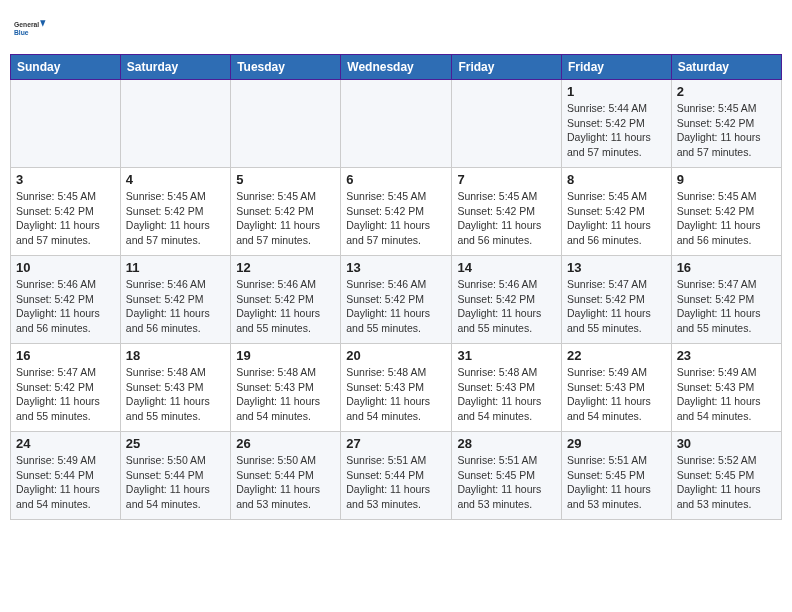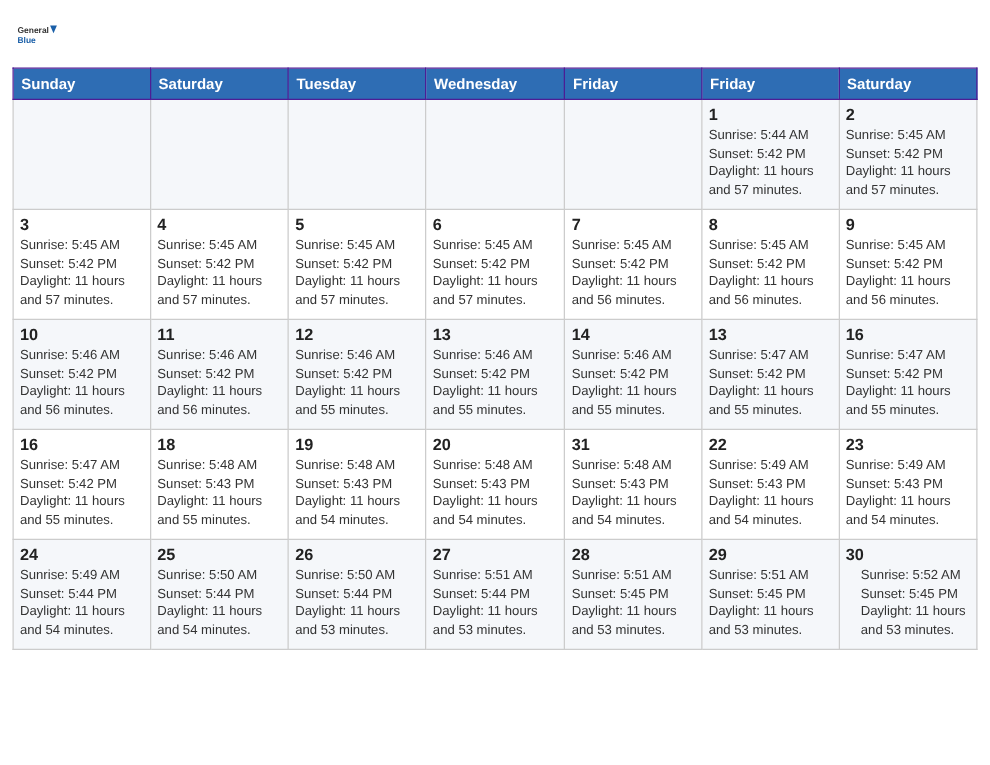--- a/index.html
+++ b/index.html
@@ -293,19 +293,19 @@
 Daylight: 11 hours and 53 minutes.</div>
         </td>
         <td>
           <span class="day-num">29</span>
           <div class="day-info" style="white-space: pre-wrap;">Sunrise: 5:51 AM
 Sunset: 5:45 PM
 Daylight: 11 hours and 53 minutes.</div>
         </td>
         <td>
           <span class="day-num">30</span>
-          <div class="day-info" style="white-space: pre-wrap; margin-left: 12px;">Sunrise: 5:52 AM
+          <div class="day-info" style="white-space: pre-wrap;">Sunrise: 5:52 AM
 Sunset: 5:45 PM
 Daylight: 11 hours and 53 minutes.</div>
         </td>
       </tr>
     </tbody>
 </table>
 
 </body></html>

